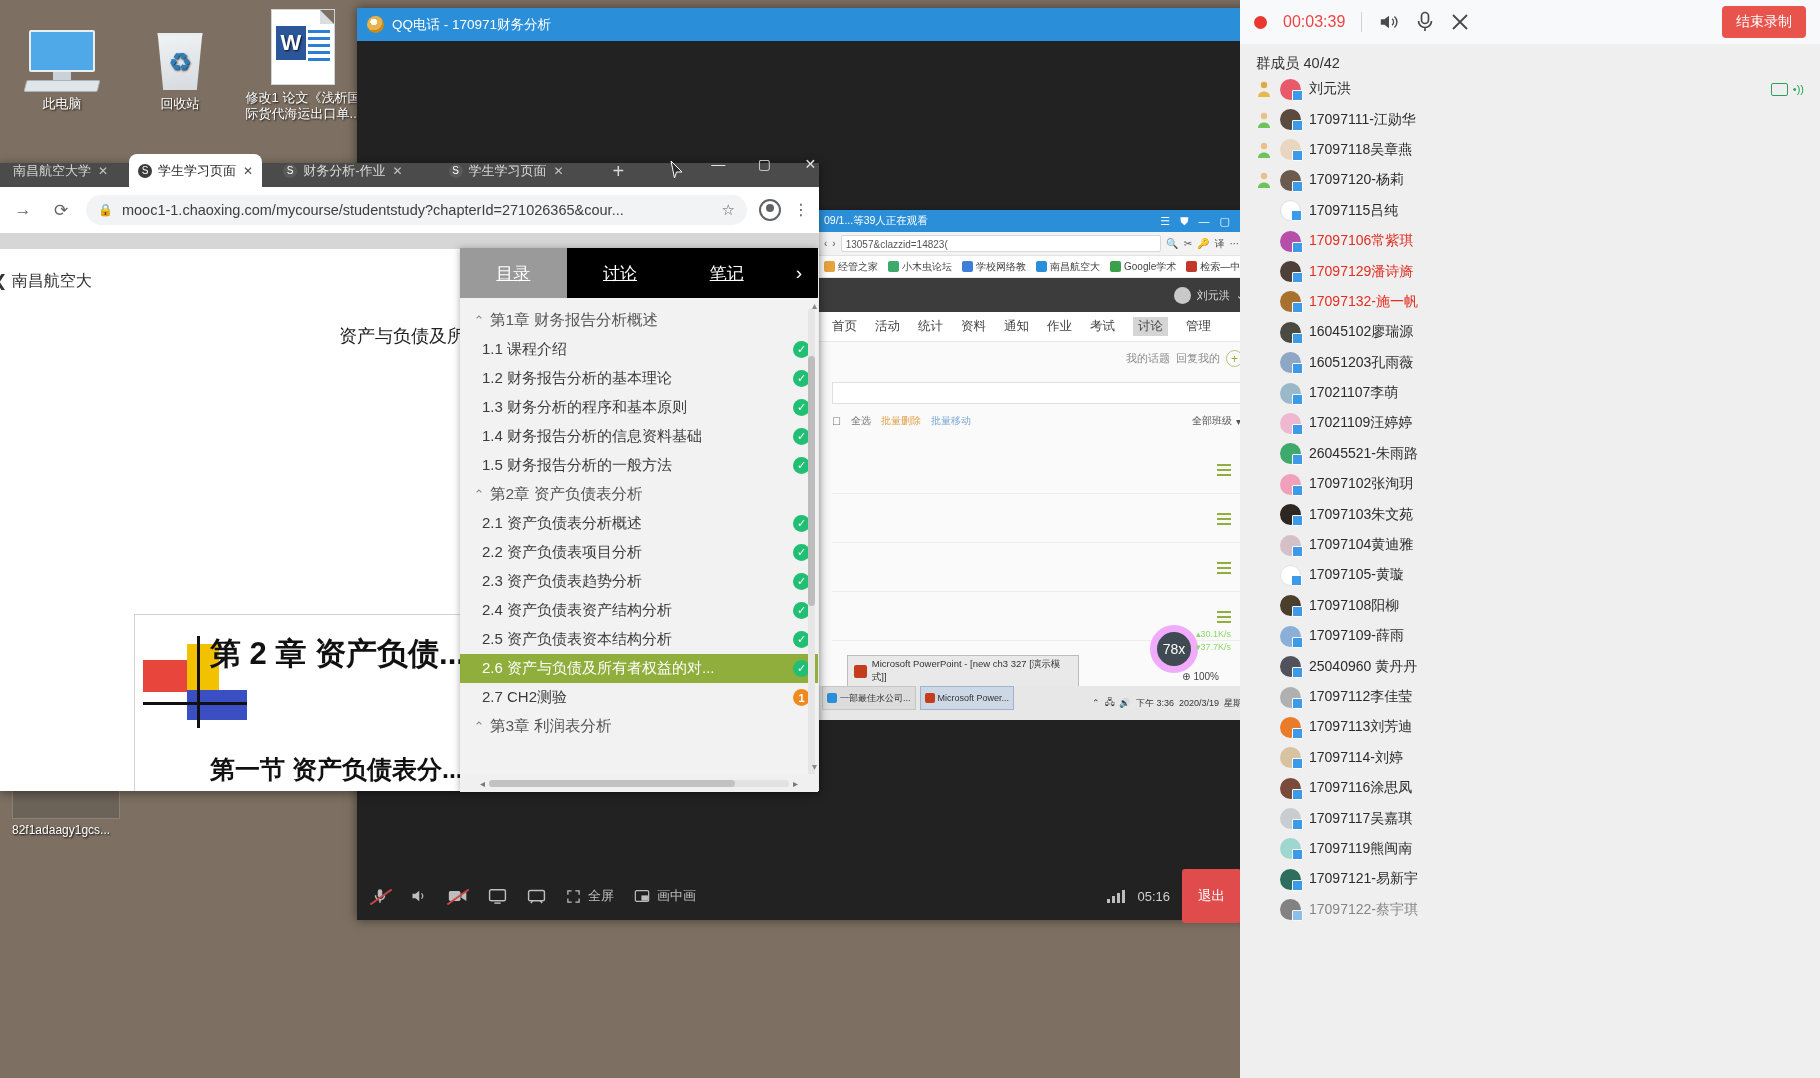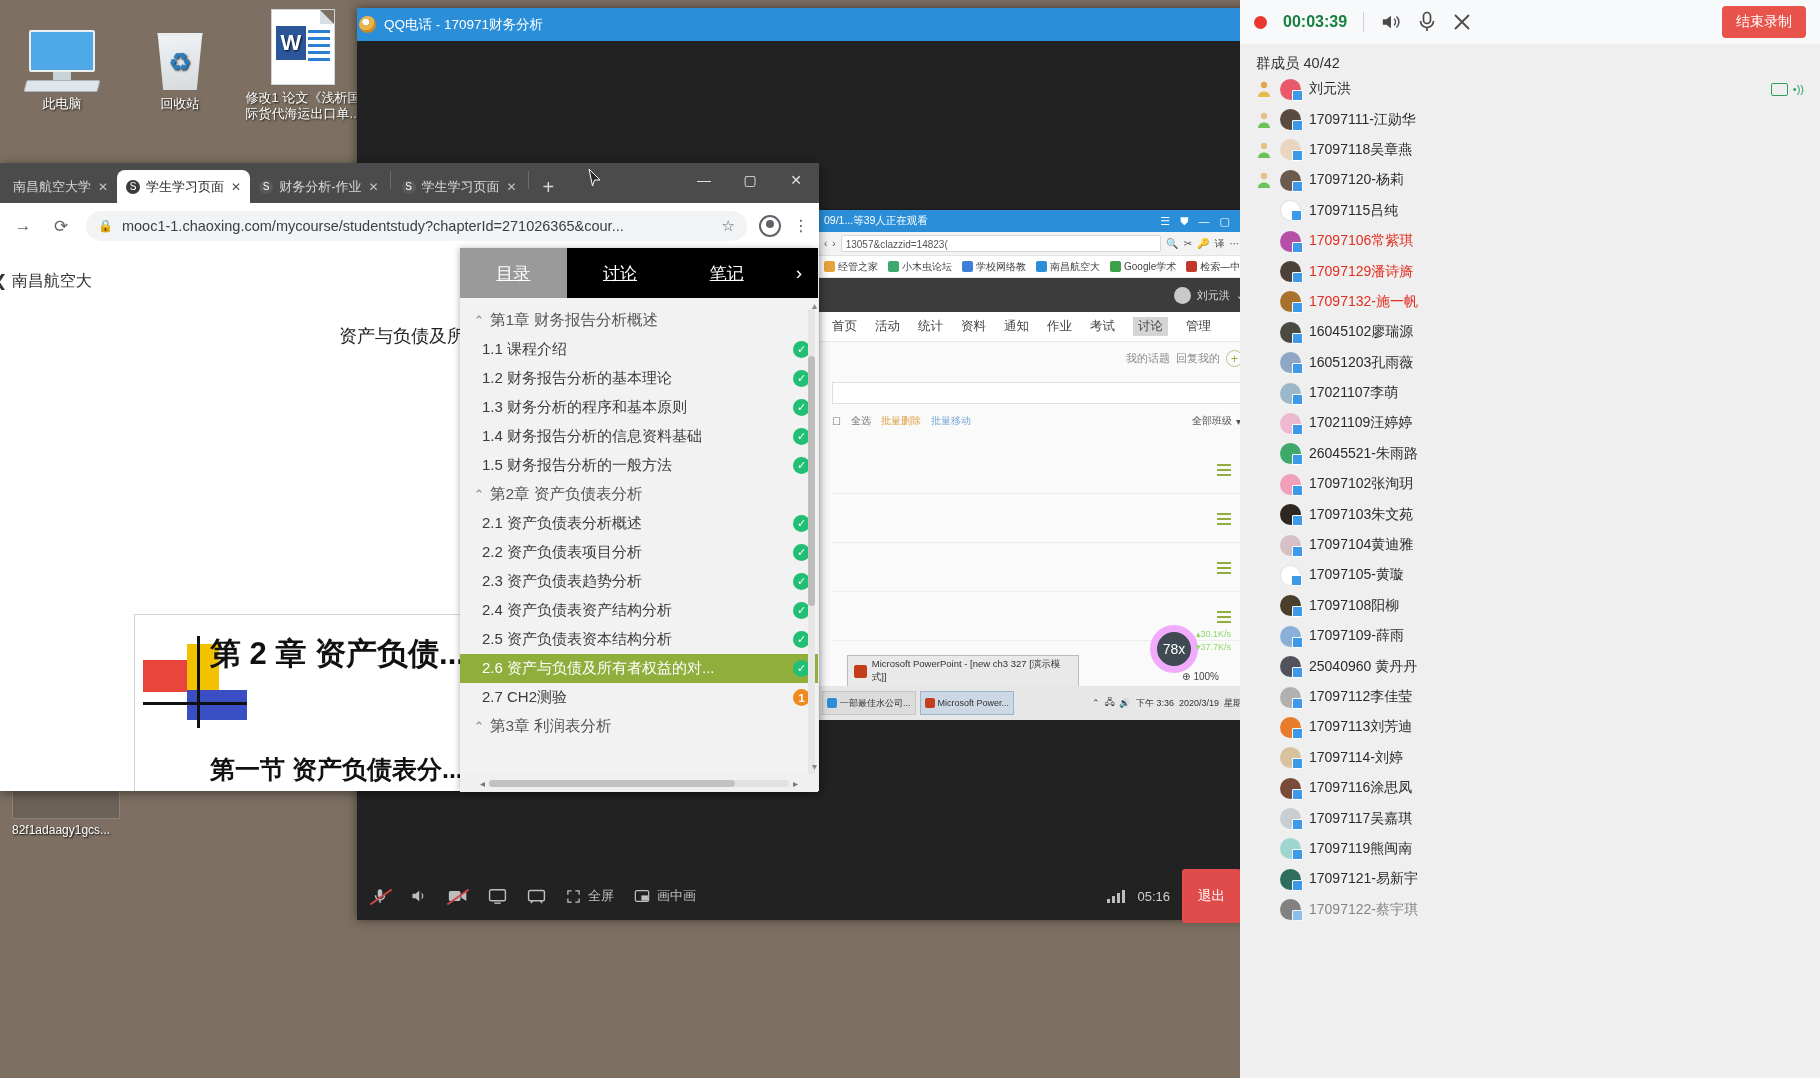--- a/index.html
+++ b/index.html
@@ -36,40 +36,40 @@
   .wdoc:after { content:""; position:absolute; top:0; right:0; border-width:0 14px 14px 0;
                 border-style:solid; border-color:#d9dee2 #7d7062; }
   .wdoc .wbox { position:absolute; left:4px; top:16px; width:30px; height:34px; background:#2b579a;
                 color:#fff; font-weight:bold; font-size:22px; text-align:center; line-height:34px; }
   .wdoc .lines { position:absolute; right:4px; top:20px; width:22px; }
   .wdoc .lines i { display:block; height:3px; background:#2b7fd4; margin-bottom:4px; }
 
   
   #qq { position:absolute; left:357px; top:8px; width:898px; height:912px; background:#1e1e1e;
         box-shadow:0 0 10px rgba(0,0,0,.5); }
-  #qq-title { height:33px; background:#2a8fd8; display:flex; align-items:center; padding:0 2px;
+  #qq-title { height:33px; background:#2a8fd8; display:flex; align-items:center; padding:0 10px;
               color:#fff; font-size:13.5px; }
   #qq-title .qqicon { width:17px; height:17px; border-radius:50%; background:radial-gradient(circle at 40% 35%, #fff 0 22%, #e9b24b 23% 55%, #c98b1c 56% 100%);
                       margin-right:8px; position:relative; }
   #qq-body { position:absolute; left:0; top:33px; right:0; bottom:48px; background:#222; }
   #qq-bottom { position:absolute; left:0; right:0; bottom:0; height:48px; background:#222;
                display:flex; align-items:center; padding:0 14px; color:#cfcfcf; font-size:13px; }
   #qq-bottom .bicon { margin-right:20px; opacity:.9; display:flex; align-items:center; }
   #qq-bottom .right { margin-left:auto; display:flex; align-items:center; gap:12px; }
   .sig { display:flex; align-items:flex-end; gap:2px; height:14px; }
   .sig i { width:3px; background:#bdbdbd; }
   .exit-btn { background:#e04b4b; color:#fff; border:none; font-size:13.5px; padding:18px 16px; border-radius:3px; cursor:pointer;
               font-family:inherit; }
   .mic-off, .cam-off { position:relative; }
   .slash { position:absolute; left:-3px; top:50%; width:26px; height:2px; background:#e04b4b; transform:rotate(-35deg); }
 
   
   #chrome { position:absolute; left:0px; top:163px; width:819px; height:628px; background:#d6d6d6;
             box-shadow:0 2px 10px rgba(0,0,0,.45); }
-  #tabstrip { height:40px; background:#4b4b4b; display:flex; align-items:flex-end; padding-left:4px; position:relative; }
+  #tabstrip { height:24px; background:#4b4b4b; display:flex; align-items:flex-end; padding-left:4px; position:relative;gap:12px; }
   .tab { height:33px; display:flex; align-items:center; padding:0 9px; color:#d8d8d8; font-size:13px;
          max-width:140px; position:relative; }
   .tab.active { background:#fff; color:#2b2b2b; border-radius:8px 8px 0 0; }
   .tab .favi { width:14px; height:14px; border-radius:50%; margin-right:6px; flex:none;
                background:#5a5a5a; position:relative; }
   .tab.active .favi { background:#3b3b3b; }
   .tab .favi:after { content:"S"; position:absolute; inset:0; color:#fff; font-size:10px; text-align:center; line-height:14px; }
   .tab .tlabel { white-space:nowrap; overflow:hidden; text-overflow:clip; }
   .tab .tclose { margin-left:7px; font-size:12px; opacity:.85; }
   .tab-sep { width:1px; height:18px; background:#6d6d6d; align-self:center; margin:0 2px 6px; }
@@ -164,34 +164,34 @@
   
   #speed { position:absolute; left:1150px; top:625px; width:48px; height:48px; border-radius:50%;
            background:#3f4a52; color:#fff; display:flex; align-items:center; justify-content:center;
            font-size:14px; border:7px solid #f0abfc;}
   #speedtxt { position:absolute; left:1196px; top:628px; font-size:9px; color:#fff; line-height:13px;}
   #speedtxt span{ color:#8fd96a; }
   #zoomind { position:absolute; left:1182px; top:671px; font-size:10px; color:#444; display:flex; align-items:center; gap:3px;}
 
   
   #inner-task { position:absolute; left:818px; top:686px; width:437px; height:34px; background:#e7e7e7;
-                display:flex; align-items:center; gap:4px; padding:0 4px; font-size:9px; color:#333; overflow:hidden;}
+                display:flex; gap:4px; padding:0 4px; font-size:9px; color:#333; overflow:hidden;}
   #inner-task .btn { background:#dcdcdc; border:1px solid #c6c6c6; height:24px; display:flex; align-items:center;
                      gap:3px; padding:0 4px; white-space:nowrap; overflow:hidden; max-width:96px;}
   #inner-task .btn.act { background:#cdd8e6; border-color:#9fb4cc;}
   #inner-task .tray { margin-left:auto; display:flex; align-items:center; gap:5px; font-size:9px; white-space:nowrap;}
   #ppt-float { position:absolute; left:847px; top:655px; width:232px; height:32px; background:#e9e9e9;
                border:1px solid #bcbcbc; display:flex; align-items:center; gap:5px; padding:0 6px; font-size:9.5px; color:#333;}
   #ppt-float .pico{ width:13px; height:13px; background:#c43e1c; border-radius:2px;}
 
   
   #members { position:absolute; left:1240px; top:0; width:580px; height:1078px; background:#efefef; }
   #recbar { height:44px; background:#f7f9fb; display:flex; align-items:center; padding:0 14px; gap:16px; }
   #recbar .dot { width:13px; height:13px; border-radius:50%; background:#e8382f; flex:none; }
-  #recbar .time { font-size:16px; color:#15803d; font-family:"Liberation Sans", sans-serif;font-weight:bold;}
+  #recbar .time { font-size:16px; color:#ef4444; font-family:"Liberation Sans", sans-serif;}
   #recbar .divider{ width:1px; height:20px; background:#d2d2d2; }
   #recbar .ico { color:#4a4a4a; display:flex; align-items:center; }
   #recbar .endbtn { margin-left:auto; background:#e8534b; color:#fff; border:none; font-size:14px;
                     padding:7px 14px; border-radius:4px; cursor:pointer; font-family:inherit;}
   #mtitle { padding:10px 16px 6px; font-size:14.5px; color:#333; }
   #mlist { position:absolute; left:0; right:0; top:74px; bottom:0; overflow:hidden; }
   .mrow { height:30.4px; display:flex; align-items:center; padding:0 16px; gap:8px; font-size:14px; color:#2b2b2b;}
   .mrow .pers { width:16px; flex:none; display:flex; justify-content:center; }
   .mrow .av { width:21px; height:21px; border-radius:50%; flex:none; position:relative; }
   .mrow .av:after{ content:""; position:absolute; right:-2px; bottom:-1px; width:9px; height:9px;

